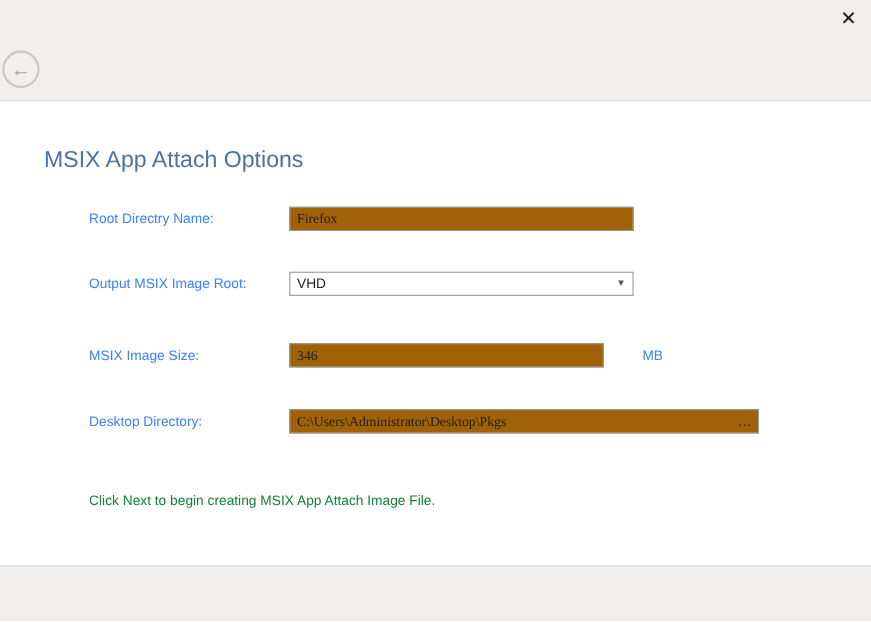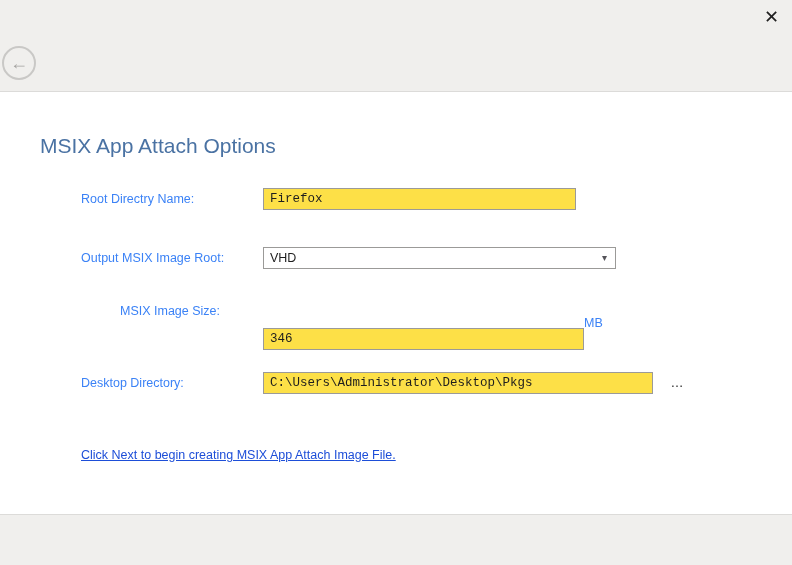--- a/index.html
+++ b/index.html
@@ -36,55 +36,55 @@
     position:absolute; left:46px; top:54px;
     font-size:15px; color:#3a3a38;
   }
 
   
   .page-title {
     position:absolute; left:40px; top:118px;
     font-size:21px; font-weight:400; color:#4a72a3;margin-top:16px;
   }
   .field-label { position:absolute; left:81px; font-size:12.5px; color:#3b82f6; white-space:nowrap; }
-  .lbl-1 { top:192px; } .lbl-2 { top:251px; } .lbl-3 { top:304px;margin-left:39px; } .lbl-4 { top:376px; }
+  .lbl-1 { top:192px; } .lbl-2 { top:251px; } .lbl-3 { top:316px; } .lbl-4 { top:376px; }
 
   .text-input {
     position:absolute; left:263px; height:22px;
-    border:1px solid #9b9a98; background:#fde047;
-    font-family:Liberation Mono, monospace;
+    border:1px solid #9b9a98; background:#a16207;
+    font-family:Liberation Serif, serif;
     font-size:12.5px; color:#1e1e1e; padding:0 6px;
   }
   .inp-1 { top:188px; width:313px; }
-  .inp-3 { top:328px; width:321px; }
-  .inp-4 { top:372px; width:390px; padding-right:26px; }
+  .inp-3 { top:312px; width:286px; }
+  .inp-4 { top:372px; width:427px; padding-right:26px; }
 
   .dropdown {
-    position:absolute; left:263px; top:247px; width:353px; height:22px;
+    position:absolute; left:263px; top:247px; width:313px; height:22px;
     border:1px solid #9b9a98; background:#fff; cursor:pointer;
   }
   .dropdown .dd-value {
     display:block; padding-left:6px; line-height:20px;
     font-size:12.5px; color:#1e1e1e;
   }
   .dropdown .dd-caret {
     position:absolute; right:8px; top:0; line-height:20px;
     font-size:10px; color:#55545a;
   }
 
   .suffix { position:absolute; left:584px; top:316px; font-size:12.5px; color:#3b82f6; }
 
   .browse-btn {
     position:absolute; left:666px; top:372px; width:22px; height:22px;
     background:none; border:none; cursor:pointer;
     font-size:13px; line-height:18px; color:#1e1e1e; text-align:center;
     font-family:"Liberation Sans", sans-serif;
   }
 
-  .note { position:absolute; left:81px; top:448px; font-size:12.5px; color:#1d4ed8;text-decoration:underline; }
+  .note { position:absolute; left:81px; top:448px; font-size:12.5px; color:#15803d; }
 
   
   .footer {
     position:absolute; left:0; top:514px; width:792px; height:51px;
     background:#f0efed; border-top:1px solid #dcdbd9;
   }
 </style>
 </head>
 <body>
 

